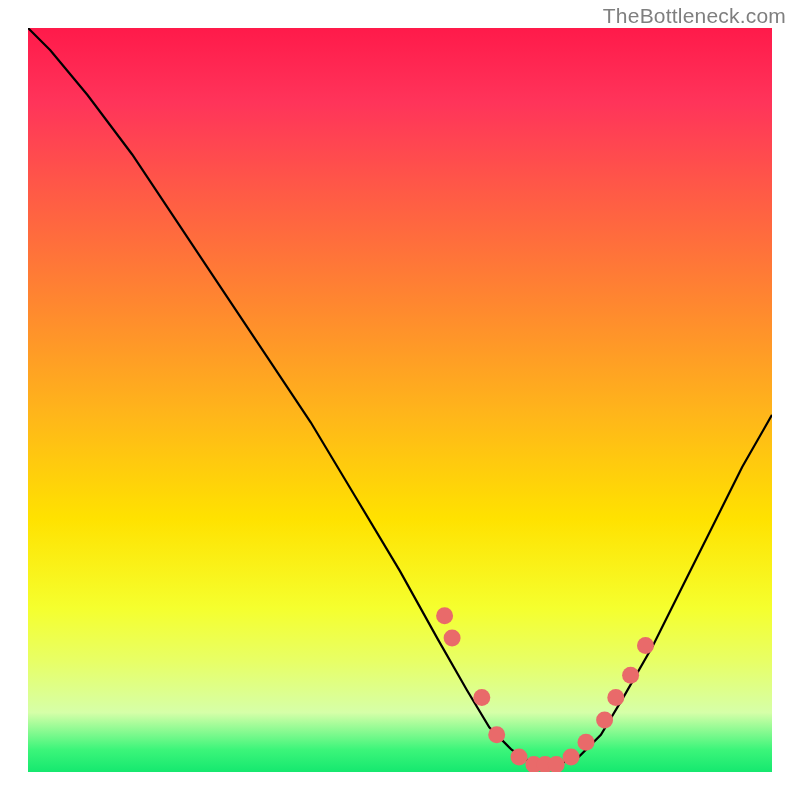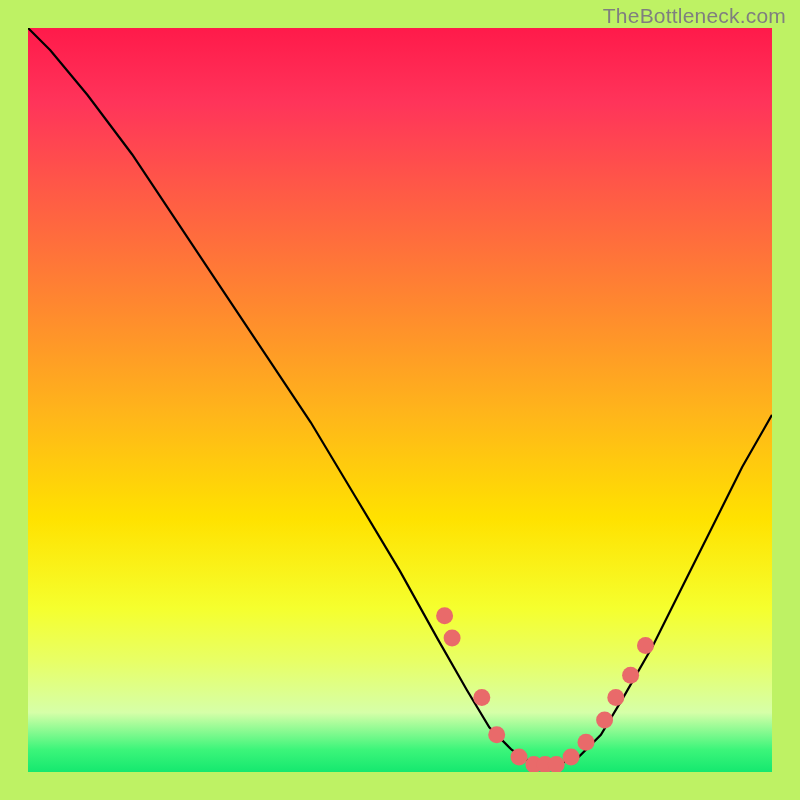--- a/index.html
+++ b/index.html
@@ -10,21 +10,21 @@
     background: #000;
     overflow: hidden;
     font-family: Arial, Helvetica, sans-serif;
   }
   .frame {
     position: absolute;
     top: 0;
     left: 0;
     width: 800px;
     height: 800px;
-    background: #bef264;
+    background: #ffffff;
   }
   .plot-area {
     position: absolute;
     top: 28px;
     left: 28px;
     width: 744px;
     height: 744px;
     background: linear-gradient(
       to bottom,
       #ff1a4a 0%,

